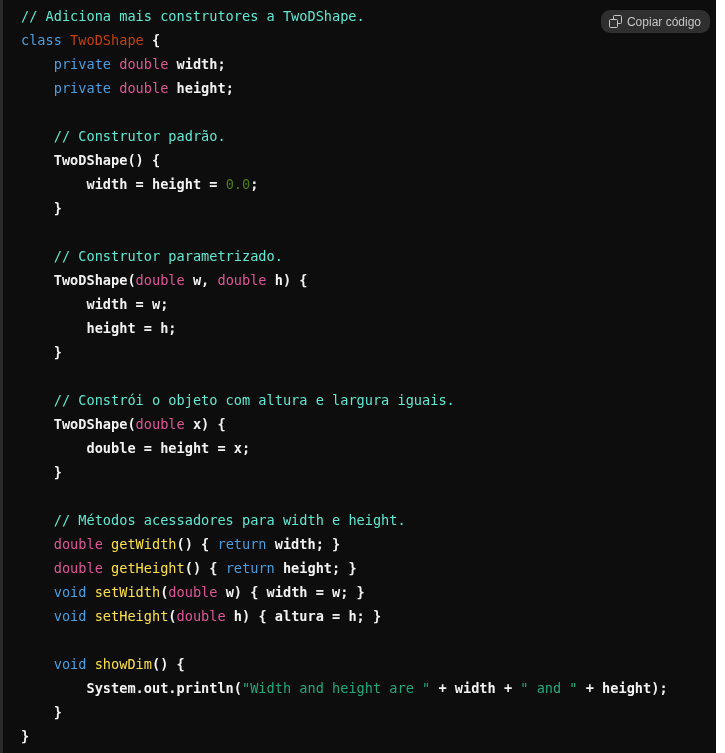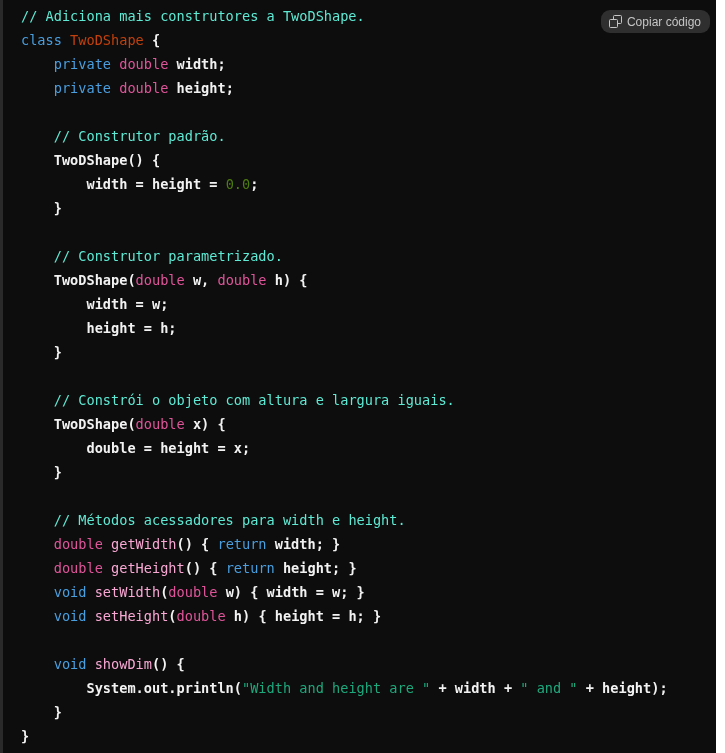--- a/index.html
+++ b/index.html
@@ -76,21 +76,21 @@
     line-height: 24px;
     color: #e6e6e6;
     white-space: pre;
     tab-size: 4;
   }
 
   .tok-comment  { color: #5eead4; }
   .tok-keyword  { color: #4a9fe0; margin-top: 36px; }
   .tok-type     { color: #e0559a; }
   .tok-classname{ color: #c2410c; }
-  .tok-fn       { color: #f9a8d4; }
+  .tok-fn       { color: #fde047; }
   .tok-string   { color: #1ea97c; }
   .tok-number   { color: #4d7c0f; }
   .tok-plain    { color: #f2f2f2; font-weight: bold; }
 </style>
 </head>
 <body>
 
 <div id="code-block">
 
   <button id="copy-button">
@@ -116,20 +116,20 @@
 <span></span>
 <span>    <span class="tok-comment">// Constrói o objeto com altura e largura iguais.</span></span>
 <span>    <span class="tok-plain">TwoDShape(</span><span class="tok-type">double</span><span class="tok-plain"> x) {</span></span>
 <span>        <span class="tok-plain">double = height = x;</span></span>
 <span>    <span class="tok-plain">}</span></span>
 <span></span>
 <span>    <span class="tok-comment">// Métodos acessadores para width e height.</span></span>
 <span>    <span class="tok-type">double</span><span class="tok-plain"> </span><span class="tok-fn">getWidth</span><span class="tok-plain">() { </span><span class="tok-keyword">return</span><span class="tok-plain"> width; }</span></span>
 <span>    <span class="tok-type">double</span><span class="tok-plain"> </span><span class="tok-fn">getHeight</span><span class="tok-plain">() { </span><span class="tok-keyword">return</span><span class="tok-plain"> height; }</span></span>
 <span>    <span class="tok-keyword">void</span><span class="tok-plain"> </span><span class="tok-fn">setWidth</span><span class="tok-plain">(</span><span class="tok-type">double</span><span class="tok-plain"> w) { width = w; }</span></span>
-<span>    <span class="tok-keyword">void</span><span class="tok-plain"> </span><span class="tok-fn">setHeight</span><span class="tok-plain">(</span><span class="tok-type">double</span><span class="tok-plain"> h) { height = h; }</span></span>
+<span>    <span class="tok-keyword">void</span><span class="tok-plain"> </span><span class="tok-fn">setHeight</span><span class="tok-plain">(</span><span class="tok-type">double</span><span class="tok-plain"> h) { altura = h; }</span></span>
 <span></span>
 <span>    <span class="tok-keyword">void</span><span class="tok-plain"> </span><span class="tok-fn">showDim</span><span class="tok-plain">() {</span></span>
 <span>        <span class="tok-plain">System.out.println(</span><span class="tok-string">"Width and height are "</span><span class="tok-plain"> + width + </span><span class="tok-string">" and "</span><span class="tok-plain"> + height);</span></span>
 <span>    <span class="tok-plain">}</span></span>
 <span><span class="tok-plain">}</span></span></pre>
 
 </div>
 
 </body></html>

